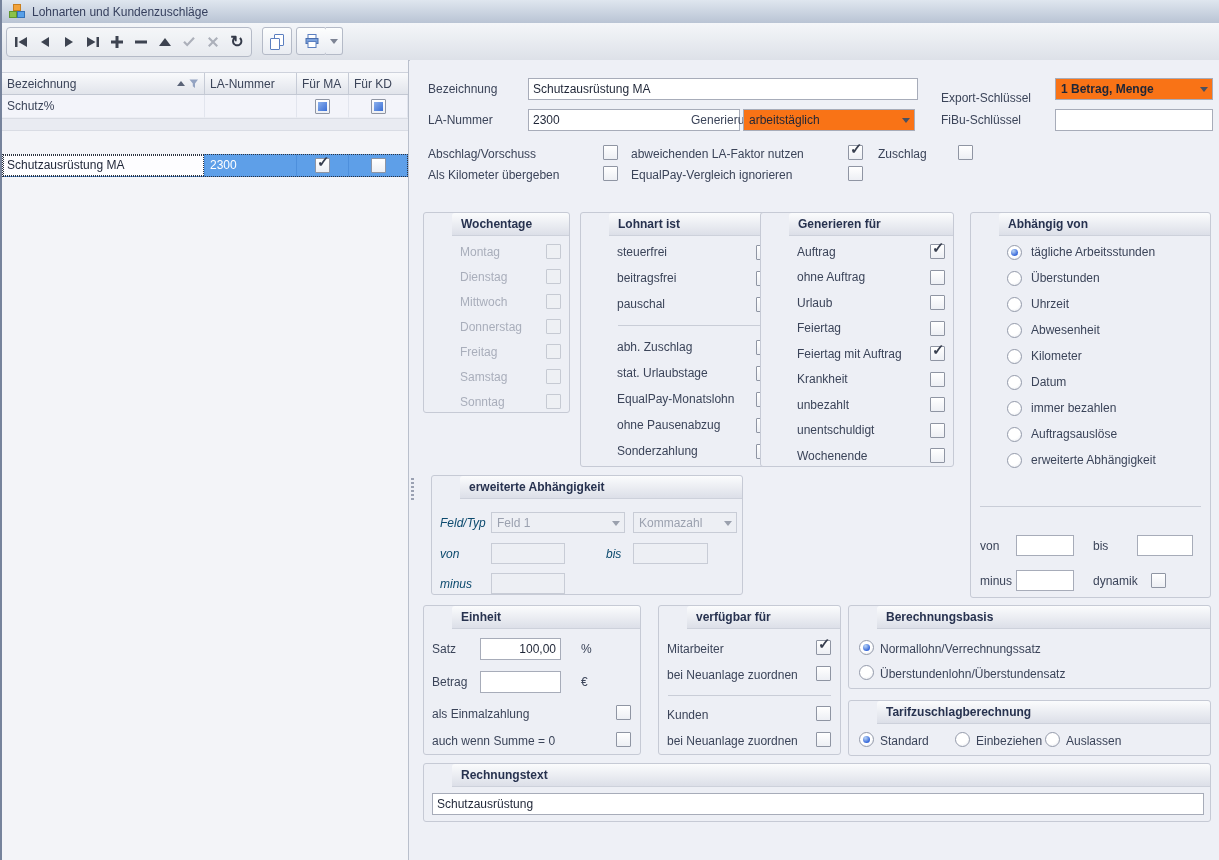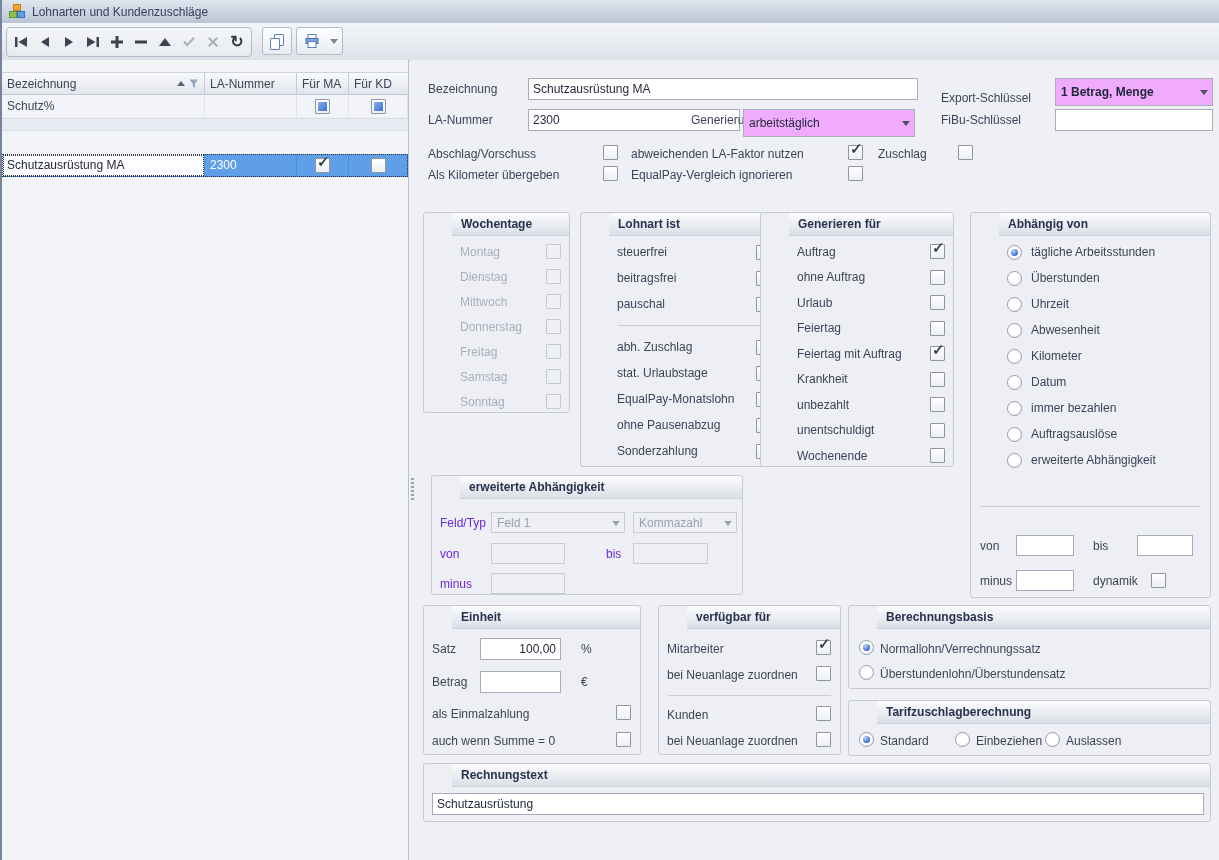--- a/index.html
+++ b/index.html
@@ -67,26 +67,26 @@
     background:linear-gradient(135deg,#8cb0ec,#3b6fd6);}
   .cb.disabled{border-color:#c6cad3;background:#eef0f4;}
   .radio{position:relative;display:inline-block;width:13px;height:13px;border:1px solid #959bab;border-radius:50%;
     background:radial-gradient(circle at 40% 35%,#ffffff 55%,#dfe3ea);flex:0 0 auto;}
   .radio.selected::after{content:"";position:absolute;left:3px;top:3px;right:3px;bottom:3px;border-radius:50%;
     background:radial-gradient(circle at 35% 30%,#a9c7f2 10%,#2c5fd8 75%);}
 
   
   .right-panel{position:absolute;left:408px;top:60px;width:811px;bottom:0;background:#eef0f6;}
   .fl{position:absolute;white-space:nowrap;color:#3b4459;}
-  .fl.dis{color:#6d28d9;}
+  .fl.dis{color:#0c4a6e;font-style:italic;}
   .inp{position:absolute;height:22px;border:1px solid #a7acb9;background:#fff;padding:0 4px;
     font:12px "Liberation Sans",sans-serif;color:#1f2637;box-sizing:border-box;outline:none;}
   .inp.right{text-align:right;}
   .inp.dis{background:#edeff4;border-color:#c8ccd6;color:#9ba1af;}
-  .combo{position:absolute;height:28px;border:1px solid #a7acb9;background:#f0abfc;box-sizing:border-box;
+  .combo{position:absolute;height:22px;border:1px solid #a7acb9;background:#f97316;box-sizing:border-box;
     display:flex;align-items:center;}
   .combo .txt{flex:1;padding:0 5px;white-space:nowrap;overflow:hidden;color:#1f2637;}
   .combo .txt.bold{font-weight:bold;}
   .combo .arr{width:16px;align-self:stretch;display:flex;align-items:center;justify-content:center;}
   .combo .arr::after{content:"";width:0;height:0;border:4px solid transparent;border-top:5px solid #495061;margin-top:5px;}
   .combo.dis{background:#edeff4;border-color:#c8ccd6;}
   .combo.dis .txt{color:#9ba1af;}
   .combo.dis .arr::after{border-top-color:#9aa0ad;}
 
   .cbabs{position:absolute;}

